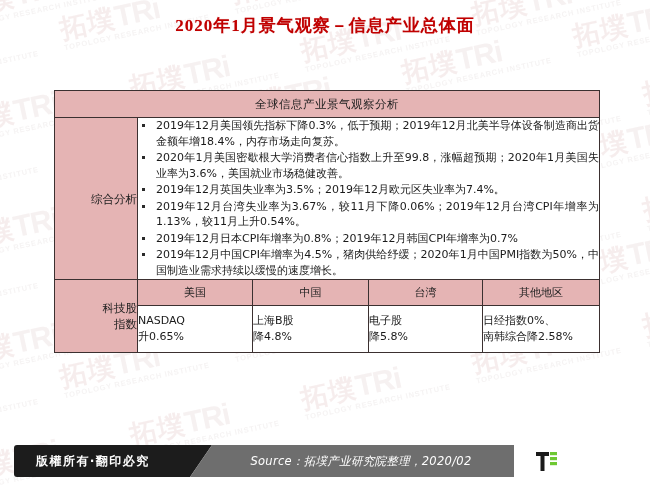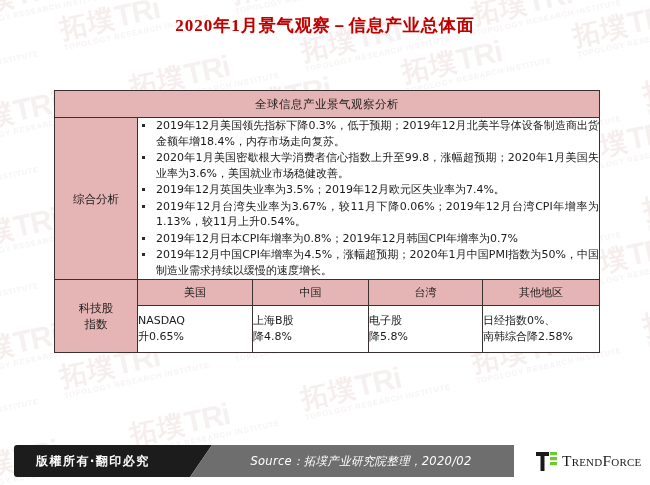--- a/index.html
+++ b/index.html
@@ -64,21 +64,21 @@
   .pink{background:#e5b4b4;}
   .white{background:#ffffff;}
 
   .hdr-cell{
     text-align:center;
     font-family:Liberation Mono, monospace;
     font-size:11.5px;color:#202020;
     height:26px;letter-spacing:.5px;
   }
   .rowlabel{
-    text-align:center;
+    text-align:right;
     font-family:"DejaVu Sans","Liberation Sans",sans-serif;
     font-size:11.5px;color:#202020;
     line-height:16px;
   }
   .bullet-cell{
     padding:5px 8px 6px 4px;
   }
   ul.bullets{
     list-style:none;
     margin:0;padding:0;
@@ -207,21 +207,21 @@
     </tr>
     <tr>
       <td class="pink rowlabel">综合分析</td>
       <td class="white bullet-cell" colspan="4">
         <ul class="bullets">
           <li>2019年12月美国领先指标下降0.3%，低于预期；2019年12月北美半导体设备制造商出货金额年增18.4%，内存市场走向复苏。</li>
           <li>2020年1月美国密歇根大学消费者信心指数上升至99.8，涨幅超预期；2020年1月美国失业率为3.6%，美国就业市场稳健改善。</li>
           <li>2019年12月英国失业率为3.5%；2019年12月欧元区失业率为7.4%。</li>
           <li>2019年12月台湾失业率为3.67%，较11月下降0.06%；2019年12月台湾CPI年增率为1.13%，较11月上升0.54%。</li>
           <li>2019年12月日本CPI年增率为0.8%；2019年12月韩国CPI年增率为0.7%</li>
-          <li>2019年12月中国CPI年增率为4.5%，涨幅超预期；2020年1月中国PMI指数为50%，中国制造业需求持续以缓慢的速度增长。</li>
+          <li>2019年12月中国CPI年增率为4.5%，猪肉供给纾缓；2020年1月中国PMI指数为50%，中国制造业需求持续以缓慢的速度增长。</li>
         </ul>
       </td>
     </tr>
     <tr>
       <td class="pink rowlabel" rowspan="2">
         <div>科技股</div>
         <div>指数</div>
       </td>
       <td class="pink sub-hdr">美国</td>
       <td class="pink sub-hdr">中国</td>
@@ -257,16 +257,15 @@
     <div id="source-bar">
       <span id="source-text">Source：拓墣产业研究院整理，2020/02</span>
     </div>
     <div id="logo-area">
       <svg id="logo-mark" viewBox="0 0 21 19">
         <polygon points="0,0 13,0 13,4 8.5,4 8.5,19 4.5,19 4.5,4 0,4" fill="#1a1a1a"></polygon>
         <rect x="14" y="0" width="7" height="3.2" fill="#6ec832"></rect>
         <rect x="14" y="5" width="7" height="3.2" fill="#6ec832"></rect>
         <rect x="14" y="10" width="7" height="3.2" fill="#6ec832"></rect>
       </svg>
-      <span id="logo-text">TrendForce</span>
     </div>
   </div>
 </div>
 
 </body></html>

